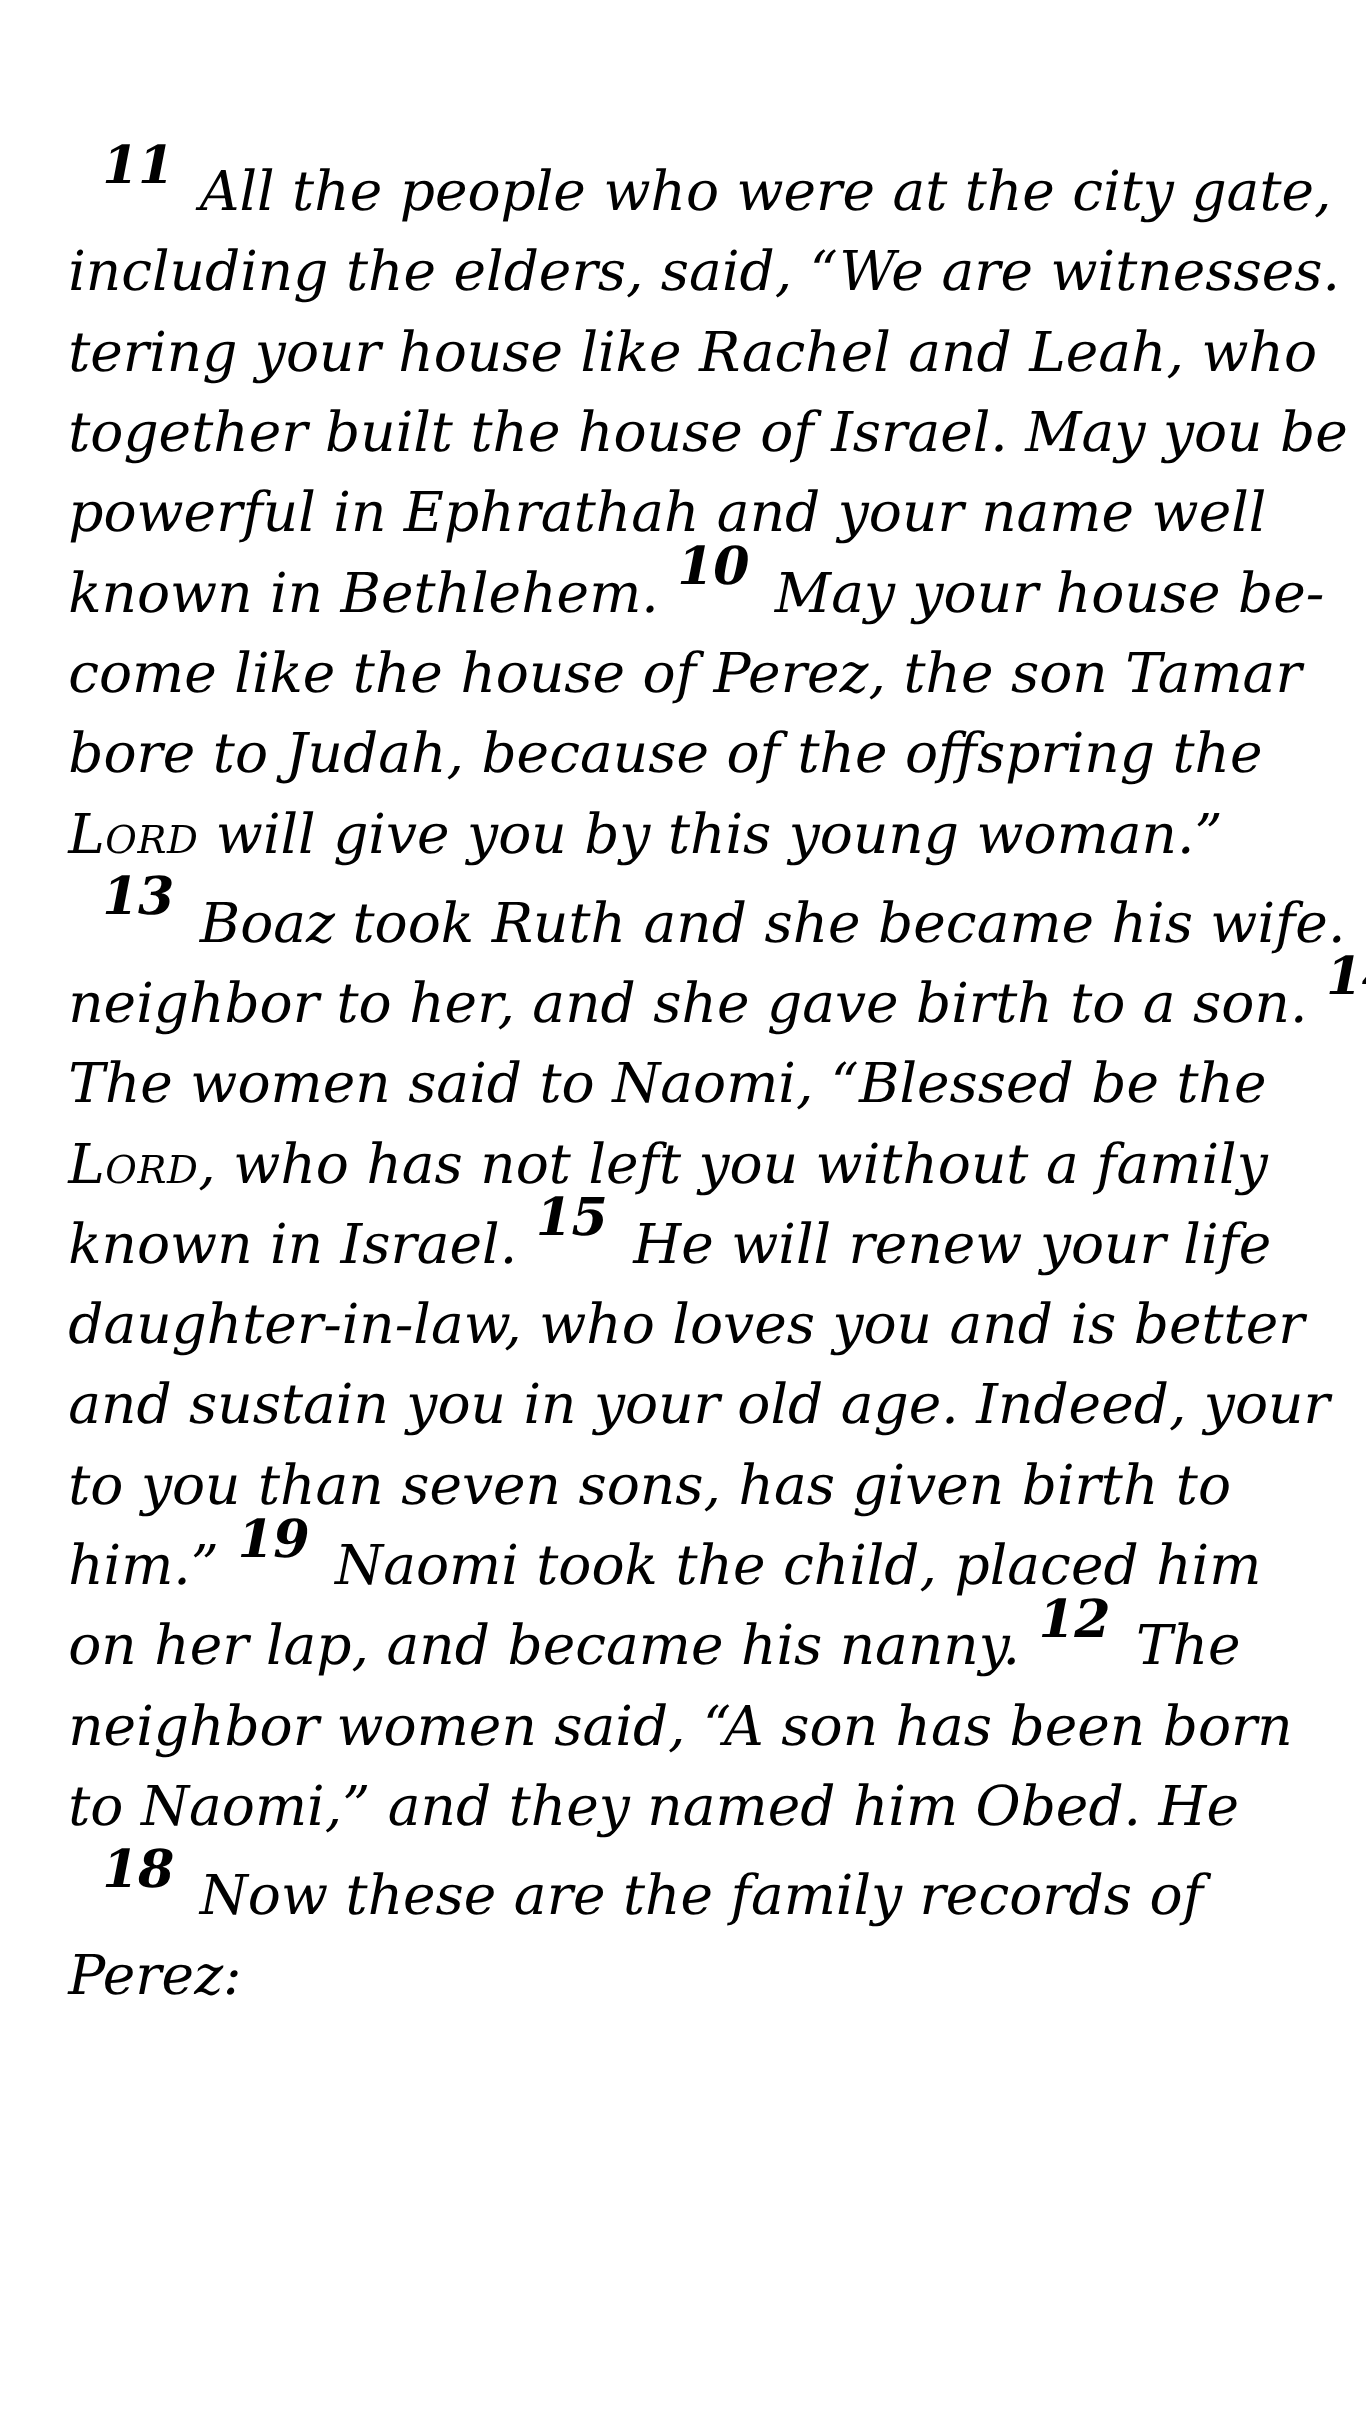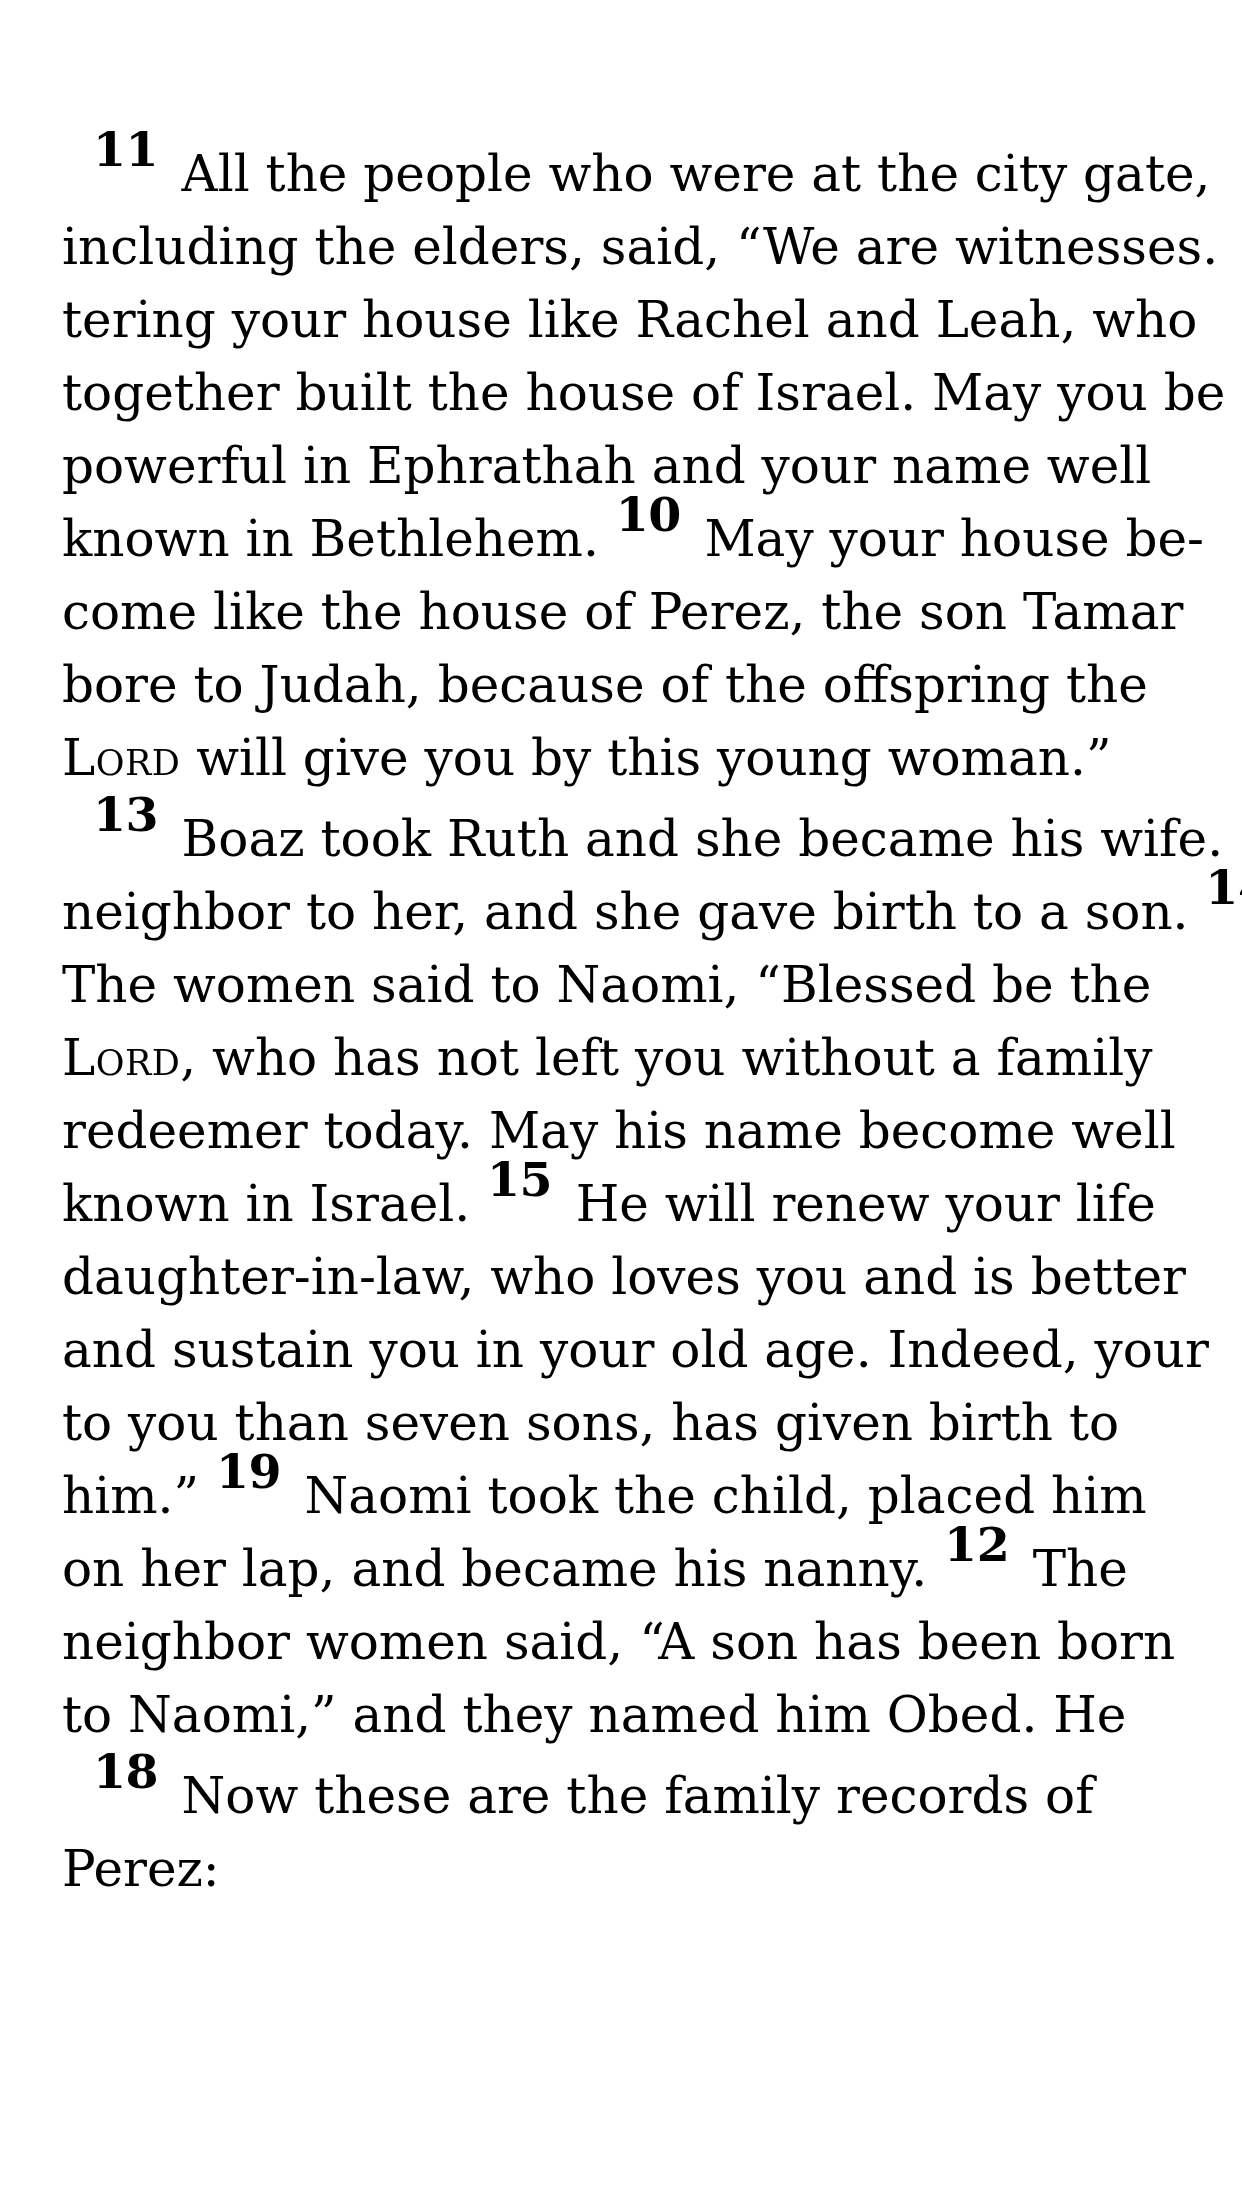--- a/index.html
+++ b/index.html
@@ -12,20 +12,21 @@
   }
   .reader {
     box-sizing: border-box;
     width: 1242px;
     height: 2208px;
     padding: 138px 31px 0 62px;
     background: #ffffff;
     color: #000000;
     font-family: "DejaVu Serif", "Liberation Serif", serif;
     font-size: 50px;
+    font-style: italic;
   }
   .paragraph { margin: 0; }
   .paragraph + .paragraph { margin-top: 8px; }
   .line {
     height: 73px;
     line-height: 73px;
     white-space: pre;
     overflow: visible;
   }
   .paragraph .first-line { padding-left: 30px; }
@@ -57,21 +58,20 @@
         <div class="line"><span class="body-text">known in Bethlehem. </span><span class="verse-num">10</span><span class="body-text"> May your house be-</span></div>
         <div class="line"><span class="body-text">come like the house of Perez, the son Tamar</span></div>
         <div class="line"><span class="body-text">bore to Judah, because of the offspring the</span></div>
         <div class="line"><span class="divine-name">Lord</span><span class="body-text"> will give you by this young woman.”</span></div>
       </div>
       <div class="paragraph">
         <div class="line first-line"><span class="verse-num">13</span><span class="body-text"> Boaz took Ruth and she became his wife.</span></div>
         <div class="line"><span class="body-text">neighbor to her, and she gave birth to a son. </span><span class="verse-num">14</span></div>
         <div class="line"><span class="body-text">The women said to Naomi, “Blessed be the</span></div>
         <div class="line"><span class="divine-name">Lord</span><span class="body-text">, who has not left you without a family</span></div>
-        <div class="line"><span class="body-text">redeemer today. May his name become well</span></div>
         <div class="line"><span class="body-text">known in Israel. </span><span class="verse-num">15</span><span class="body-text"> He will renew your life</span></div>
         <div class="line"><span class="body-text">daughter-in-law, who loves you and is better</span></div>
         <div class="line"><span class="body-text">and sustain you in your old age. Indeed, your</span></div>
         <div class="line"><span class="body-text">to you than seven sons, has given birth to</span></div>
         <div class="line"><span class="body-text">him.” </span><span class="verse-num">19</span><span class="body-text"> Naomi took the child, placed him</span></div>
         <div class="line"><span class="body-text">on her lap, and became his nanny. </span><span class="verse-num">12</span><span class="body-text"> The</span></div>
         <div class="line"><span class="body-text">neighbor women said, “A son has been born</span></div>
         <div class="line"><span class="body-text">to Naomi,” and they named him Obed. He</span></div>
       </div>
       <div class="paragraph">

